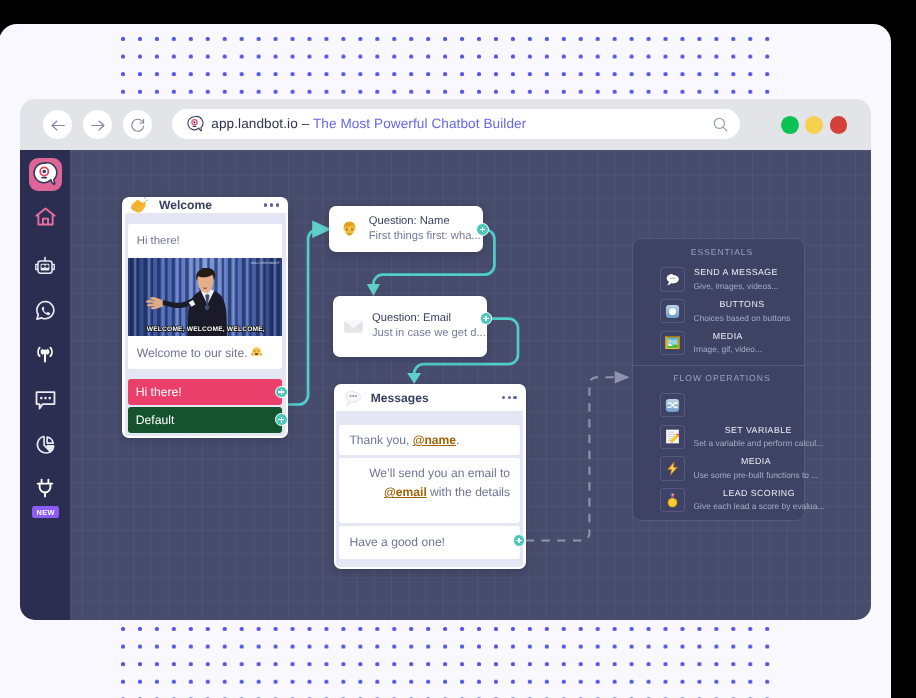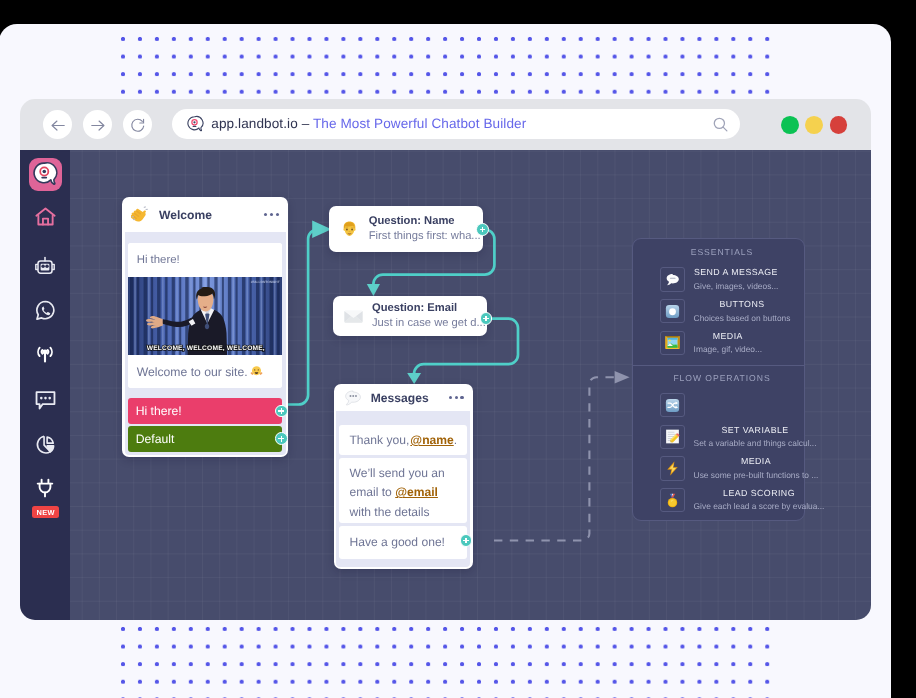--- a/index.html
+++ b/index.html
@@ -37,27 +37,27 @@
   .canvas { flex:1; position:relative; background:#474c6c; overflow:hidden;}
   .grid { position:absolute; inset:0;
      background-image: linear-gradient(to right, rgba(255,255,255,.042) 1px, transparent 1px),
                        linear-gradient(to bottom, rgba(255,255,255,.042) 1px, transparent 1px);
      background-size: 17.2px 23.7px; background-position:-5.5px 0.7px; }
 
   
   .sb { position:absolute; left:0; width:50px; display:flex; align-items:center; justify-content:center; }
   .sblogo { top:6px; height:33px; }
   .sblogo .lw { width:33px; height:33px; background:#df6498; border-radius:9px; display:flex; align-items:center; justify-content:center;}
-  .newbadge { position:absolute; left:12px; top:356.0px; background:#ef4444; color:#fff; font-size:7.4px;
+  .newbadge { position:absolute; left:12px; top:356.0px; background:#8b5cf6; color:#fff; font-size:7.4px;
      font-weight:700; letter-spacing:.4px; padding:1.5px 4px 1.5px 4.5px; border-radius:2.5px; }
 
   .qnode { display:flex; align-items:center; padding-left:10px; }
   .qnode .qemo { flex:0 0 21px; display:flex; }
   .qtxt { margin-left:8.4px; }
-  .qtitle { font-size:11.2px; font-weight:700; color:#3a4062; letter-spacing:0; line-height:14px;}
+  .qtitle { font-size:11.2px; font-weight:400; color:#3a4062; letter-spacing:0; line-height:14px;}
   .qsub { font-size:11.2px; color:#767c9c; line-height:16.5px; margin-top:0; white-space:nowrap;text-align:center;}
   .mbub { background:#fff; border-radius:3px; font-size:12.1px; color:#6f7595; padding:0 10px; height:30.7px;
           display:flex; align-items:center; position:relative; margin-bottom:3.1px;}
   .mbub b { font-weight:700; color:#a16207;text-decoration:underline; }
   .mbub span { white-space:pre-wrap; }
   .mbub.m2 { height:64.3px; display:block; padding:5.3px 10px 0; line-height:19.6px; overflow:hidden;}
   .mbub.m3 { margin-bottom:0; height:32.7px;}
   
   .panel { position:absolute; left:561.5px; top:87.8px; width:173px; background:#3e4265;
            border-radius:9px; border:1px solid #565a80; }
@@ -68,21 +68,21 @@
   .pitem { display:flex; align-items:flex-start; height:31.6px; padding-left:7.7px; padding-top:4.1px;margin-left:20px; }
   .pico { width:25px; height:24.3px; flex:0 0 25px; border:1px solid #565a80; border-radius:3px;
           display:flex; align-items:center; justify-content:center; }
   .ptxt { margin-left:8.4px; }
   .ptitle { font-size:8.8px; letter-spacing:.45px; color:#edeef5; font-weight:400; line-height:11px;}
   .psub { font-size:8.4px; color:#a7abc5; line-height:12px; margin-top:1.5px; white-space:nowrap;}
   .pdiv { height:1px; background:#565a80; margin:6.9px 0 0; }
   .conn { position:absolute; left:0; top:0; pointer-events:none; }
   
   .node { position:absolute; background:#fff; border-radius:7px; box-shadow:0 3px 9px rgba(20,20,50,.22); }
-  .nhead { display:flex; align-items:center; height:35px; padding:0 9.2px 0 9px; }
+  .nhead { display:flex; align-items:center; height:16px; padding:0 9.2px 0 9px; }
   .nhead .emo { width:19px; height:19px; flex:0 0 19px; display:flex; align-items:center; justify-content:center;}
   .nhead .ttl { font-size:12.1px; font-weight:700; color:#3a4062; margin-left:9px; letter-spacing:.0px;}
   .nhead .dots3 { margin-left:auto; display:flex; gap:2.6px; }
   .nhead .dots3 i { width:3.2px; height:3.2px; border-radius:50%; background:#5f6590; display:block;}
   .nhead.mh { height:26.4px; }
   .nbody { background:#e4e6f4; padding:10.5px 3.2px 3.2px; border-radius:0 0 4px 4px; margin:0 2.5px 2.5px; }
   .gifwrap { line-height:0; }
   .gifwrap svg { display:block; width:100%; height:78px; }
   .hugemo { display:inline-block; vertical-align:-2px; margin-left:2px;}
   .bub { background:#fff; border-radius:3px; font-size:11.4px; color:#6f7595; padding:0 9px; height:34.8px; display:flex; align-items:center;}
@@ -337,21 +337,21 @@
                       <ellipse cx="22.8" cy="16.4" rx="1.5" ry="1.9" fill="#4a3420"></ellipse>
                 <path d="M13 22.5h10a5 5 0 0 1-10 0z" fill="#4a3420"></path>
                     </svg>
               </span>
                 </div>
             </div>
             <div class="btnrow" style="background:#ea3e6b;margin-top:9.9px;">
               <span>Hi there!</span>
                 <span class="plus" style="right:-5.3px;top:6.5px"></span>
             </div>
-            <div class="btnrow" style="background:#4d7c0f;">
+            <div class="btnrow" style="background:#14532d;">
               <span>Default</span>
                 <span class="plus" style="right:-5.3px;top:6.5px"></span>
             </div>
           </div>
         </div>
 
         <div class="node qnode" id="nName" style="left:259.4px;top:56.3px;width:154px;height:45.8px;">
           <span class="qemo">
             <svg viewBox="0 0 36 36" width="21" height="21">
               <path d="M18 4.2c-6.1 0-10 3.6-10 9.4v3.2h20v-3.2c0-5.8-3.9-9.4-10-9.4z" fill="#f0b731"></path>
@@ -364,37 +364,37 @@
               <path d="M17.3 21.3h1.4" stroke="#e0a01c" stroke-width="1" stroke-linecap="round" fill="none"></path>
             </svg>
           </span>
           <div class="qtxt">
             <div class="qtitle">Question: Name</div>
             <div class="qsub">First things first: wha...</div>
           </div>
           <span class="plus" style="right:-5.4px;top:16.9px"></span>
         </div>
 
-        <div class="node qnode" id="nEmail" style="left:262.6px;top:146.1px;width:154px;height:40px;">
+        <div class="node qnode" id="nEmail" style="left:262.6px;top:146.1px;width:154px;height:61px;">
           <span class="qemo">
             <svg viewBox="0 0 36 36" width="21" height="21">
               <rect x="2.5" y="8" width="31" height="20" rx="1.6" fill="#eceef0"></rect>
               <path d="M2.5 9.3 18 21 33.5 9.3v-.2A1.3 1.3 0 0 0 32.2 8H3.8a1.3 1.3 0 0 0-1.3 1.1z" fill="#f7f8f9"></path>
               <path d="M2.5 27.3 13.8 17.4l-11.3-8.3zM33.5 27.3 22.2 17.4l11.3-8.3z" fill="#dfe2e6"></path>
               <path d="M2.6 27.6 14.3 18l3 2.3c.4.3 1 .3 1.4 0l3-2.3 11.7 9.6a1.3 1.3 0 0 1-1.2.9H3.8a1.3 1.3 0 0 1-1.2-.9z" fill="#e5e8ea"></path>
             </svg>
           </span>
           <div class="qtxt">
             <div class="qtitle">Question: Email</div>
             <div class="qsub">Just in case we get d...</div>
           </div>
           <span class="plus" style="right:-5.8px;top:16.2px"></span>
         </div>
 
-        <div class="node" id="nMsgs" style="left:263.8px;top:234.4px;width:139px;">
+        <div class="node" id="nMsgs" style="left:263.8px;top:234.4px;width:192px;text-align:right;">
           <div class="nhead mh">
             <span class="emo">
               <svg viewBox="0 0 36 36" width="19" height="19">
                 <path d="M19 5.6c-7.7 0-14 4.4-14 9.9 0 3.4 2.4 6.4 6 8.2-.5 2.6-2.1 5.6-4.3 7.4-.6.5-.2 1.4.6 1.2 4-.9 7.3-3.3 9.2-5.4 .8.1 1.7.15 2.5.15 7.7 0 14-4.3 14-9.6 0-5.4-6.3-9.85-14-9.85z" fill="#f7f8fa" stroke="#c6c9d2" stroke-width=".9"></path>
                 <circle cx="14.2" cy="15.1" r="1.85" fill="#8b90a0"></circle>
                   <circle cx="19.4" cy="15.1" r="1.85" fill="#8b90a0"></circle>
                   <circle cx="24.6" cy="15.1" r="1.85" fill="#8b90a0"></circle>
               </svg>
             </span>
             <span class="ttl">Messages</span>
@@ -505,21 +505,21 @@
                   <g transform="rotate(-45 22 22)">
                     <rect x="13.5" y="18.2" width="17" height="7.4" fill="#f5c724"></rect>
                     <rect x="13.5" y="18.2" width="17" height="2.6" fill="#fbe06b"></rect>
                     <path d="M30.5 18.2h3.2l1.4 3.7-1.4 3.7h-3.2z" fill="#ec6a5e"></path>
                     <path d="m13.5 18.2-3.1 3.7 3.1 3.7z" fill="#d9ab16"></path>
                   </g>
                 </svg>
               </span>
               <div class="ptxt">
                   <div class="ptitle">SET VARIABLE</div>
-              <div class="psub">Set a variable and things calcul...</div>
+              <div class="psub">Set a variable and perform calcul...</div>
                 </div>
             </div>
             <div class="pitem">
               <span class="pico">
                 <svg viewBox="0 0 36 36" width="17" height="17">
                   <path d="M21.8 3.5 7.5 20.2h8.2L13.5 32.5 28.5 15.4h-8.9z" fill="#f0a615"></path>
                   <path d="M21.8 3.5 7.5 20.2h8.2L13.5 32.5 28.5 15.4h-8.9z" fill="none" stroke="#d98c0a" stroke-width=".5"></path>
                   <path d="M20.3 8.3 11.5 18.6h6.3l-1.7 8.2 9.1-10.1h-6.4z" fill="#fbe06b" opacity=".85"></path>
                 </svg>
               </span>

